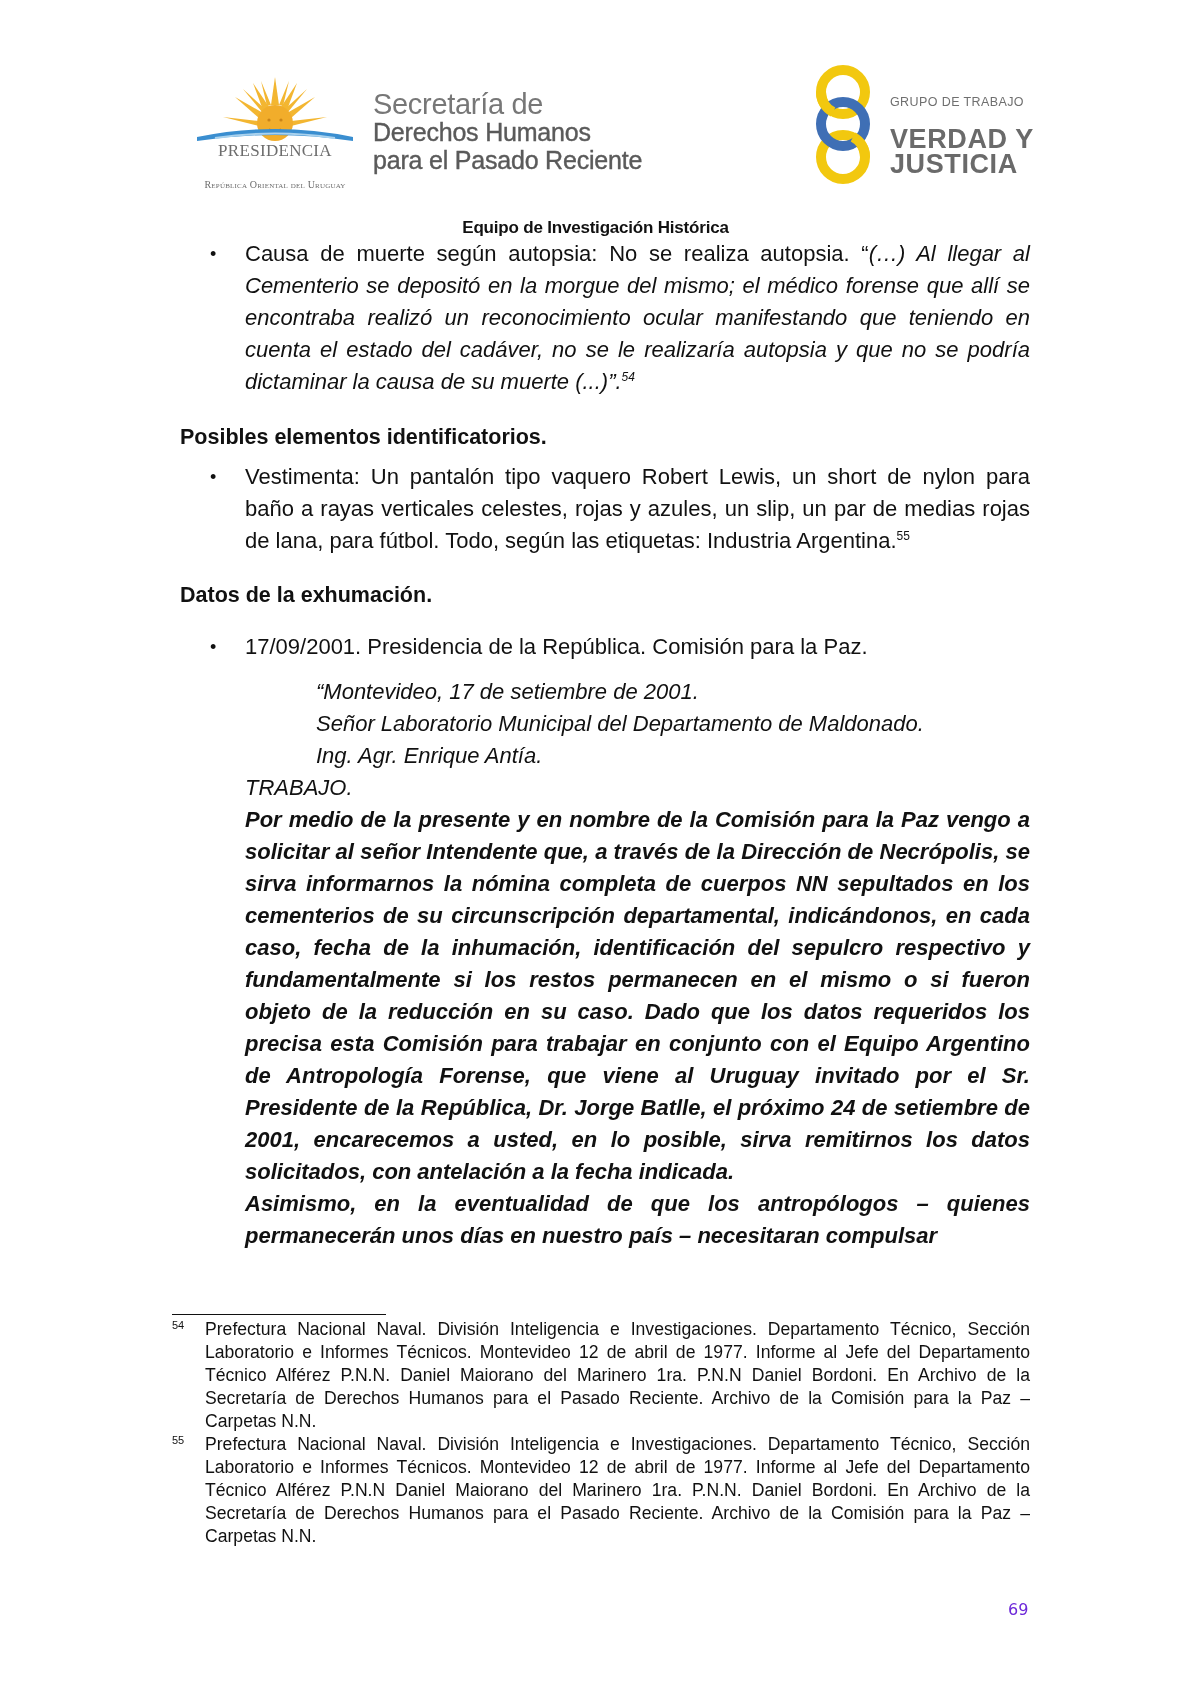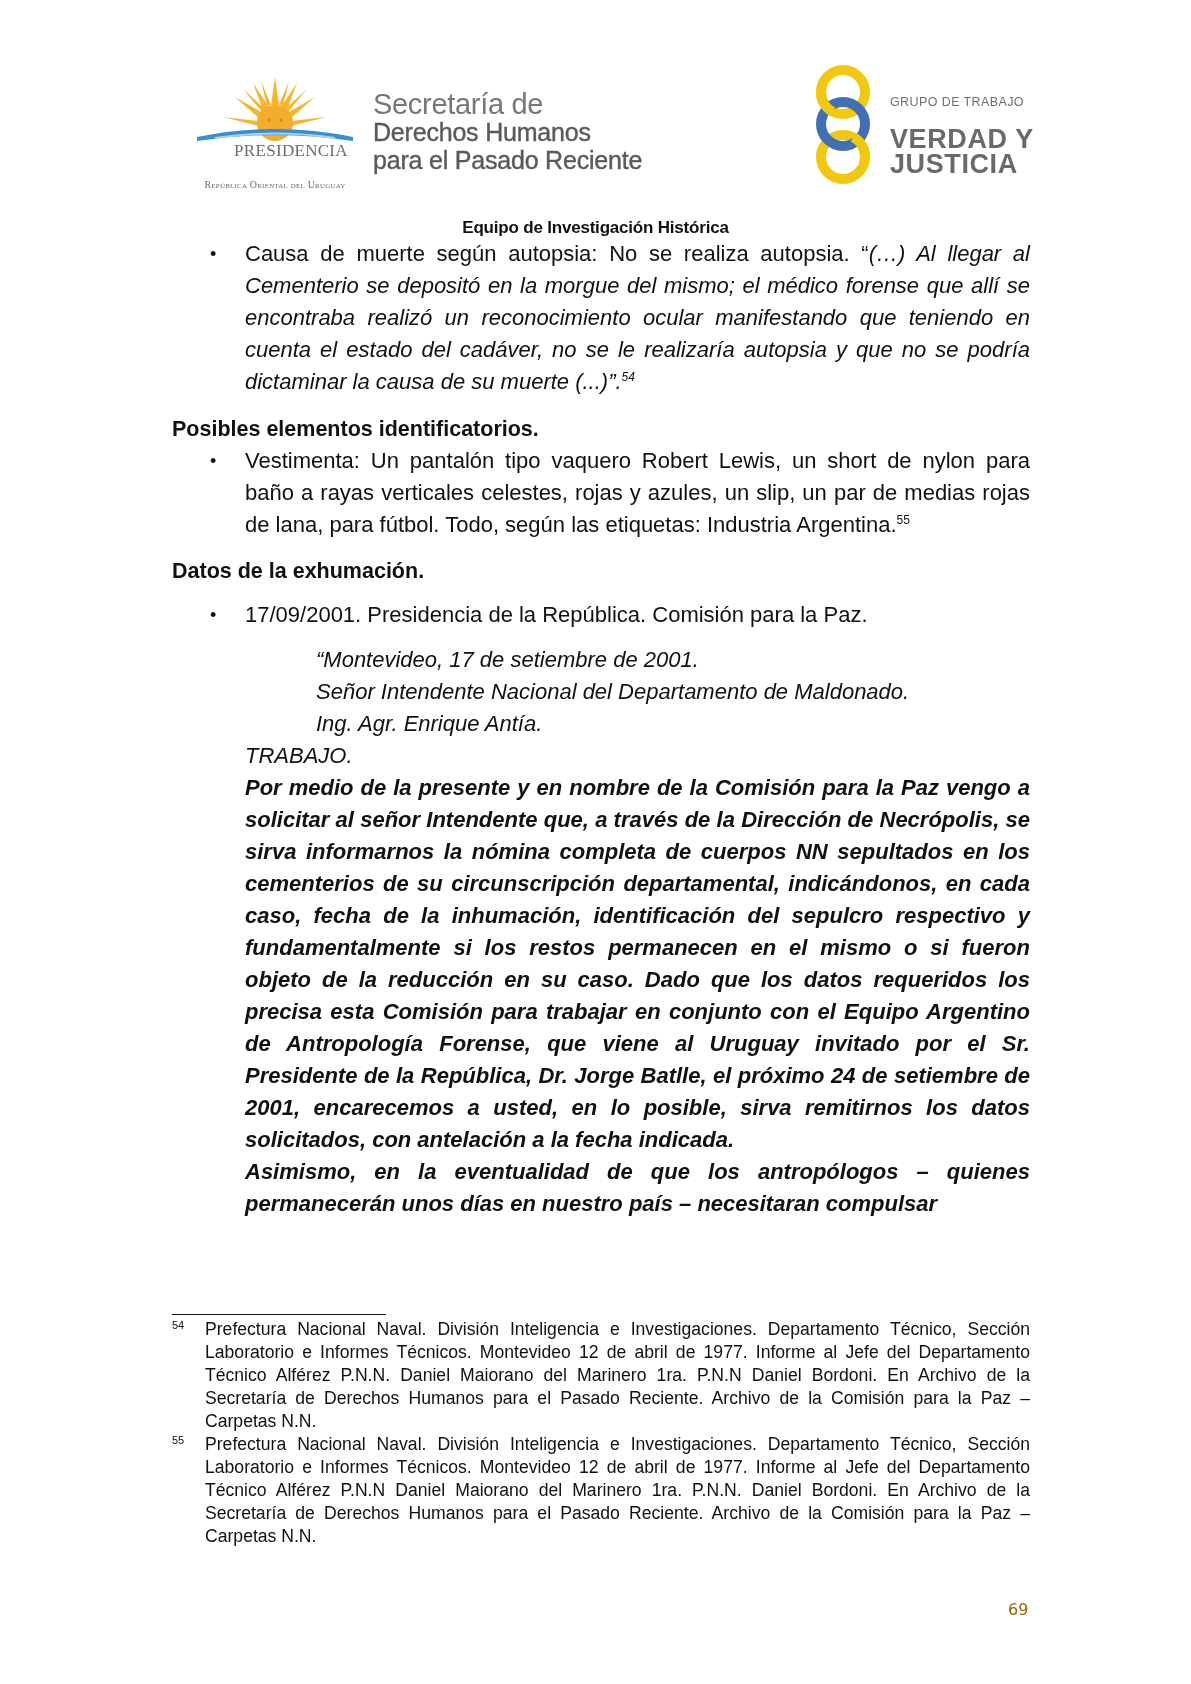--- a/index.html
+++ b/index.html
@@ -1,21 +1,21 @@
 <!DOCTYPE html>
 <html><head>
 <meta charset="utf-8">
 <style>
   html, body { margin: 0; padding: 0; background: #ffffff; }
   body { width: 1191px; height: 1684px; position: relative; overflow: hidden;
          font-family: "Liberation Sans", sans-serif; color: #111; }
 
   .header { position: absolute; left: 0; top: 0; width: 1191px; height: 210px; }
   .pres-logo { position: absolute; left: 195px; top: 75px; width: 160px; height: 105px; }
-  .pres-title { position: absolute; left: 16px; top: 66px; width: 160px; text-align: center;
+  .pres-title { position: absolute; left: 0; top: 66px; width: 160px; text-align: center;
                 font-family: "Liberation Serif", serif; font-size: 17px; color: #6d6d6d; letter-spacing: 0.3px; }
   .pres-sub { position: absolute; left: 0; top: 88px; width: 160px; text-align: center;
               font-family: "Liberation Serif", serif; font-size: 10px; color: #6d6d6d; letter-spacing: 0.2px;
               font-variant: small-caps; white-space: nowrap; margin-top: 16px; }
 
   .sec-text { position: absolute; left: 373px; top: 90px; color: #5e5e5e; line-height: 28px; }
   .sec-line1 { font-size: 29px; font-weight: normal; color: #777; letter-spacing: -0.3px; }
   .sec-line2, .sec-line3 { font-size: 25px; font-weight: normal; color: #5a5a5a; letter-spacing: -0.2px;
                            -webkit-text-stroke: 0.4px #5a5a5a; }
 
@@ -26,32 +26,32 @@
 
   .team-title { position: absolute; left: 0; width: 1191px; top: 218px; text-align: center;
                 font-size: 17px; font-weight: bold; letter-spacing: -0.2px; }
 
   .content { position: absolute; left: 172px; width: 858px; top: 238px; font-size: 22px; line-height: 32px; }
   .bullet-item { position: relative; padding-left: 73px; text-align: justify; }
   .bullet-item .bullet { position: absolute; left: 38px; top: 0; font-size: 18px; }
   .it { font-style: italic; }
   sup { font-size: 12px; line-height: 0; vertical-align: super; }
 
-  .section-h { font-weight: bold; font-size: 21.5px; margin: 0; }
+  .section-h { font-weight: bold; font-size: 21.5px; margin: 8px; }
 
   .letter { padding-left: 73px; font-style: italic; }
   .letter .indent { padding-left: 71px; text-align: left; }
   .letter .just { text-align: justify; font-weight: bold; }
 
   .footnote-rule { position: absolute; left: 172px; top: 1314px; width: 214px; border-top: 1px solid #111; }
   .footnotes { position: absolute; left: 172px; width: 858px; top: 1318px; font-size: 17.6px; line-height: 23px; }
   .fn { position: relative; padding-left: 33px; text-align: justify; }
   .fn .fn-num { position: absolute; left: 0; top: -4px; font-size: 11px; }
 
-  .page-num { position: absolute; left: 1008px; top: 1600px; font-family: "DejaVu Sans", sans-serif; font-size: 16px; color: #a16207; }
+  .page-num { position: absolute; left: 1008px; top: 1600px; font-family: "DejaVu Sans", sans-serif; font-size: 16px; color: #6d28d9; }
 </style>
 </head>
 <body>
 
 <div class="header">
   <div class="pres-logo">
     <svg width="160" height="70" viewBox="0 0 160 70" style="position:absolute;left:0;top:0;">
       <g fill="#f3b631">
         <polygon points="80,2 84,30 76,30"></polygon>
         <polygon points="58,8 74,32 68,35"></polygon>
@@ -116,21 +116,21 @@
   <div style="height:14px"></div>
   <div class="section-h">Datos de la exhumación.</div>
   <div style="height:12px"></div>
   <div class="bullet-item">
     <span class="bullet">•</span>
     <span>17/09/2001. Presidencia de la República. Comisión para la Paz.</span>
   </div>
   <div style="height:13px"></div>
   <div class="letter">
     <div class="indent">“Montevideo, 17 de setiembre de 2001.</div>
-    <div class="indent">Señor Intendente Nacional del Departamento de Maldonado.</div>
+    <div class="indent">Señor Laboratorio Municipal del Departamento de Maldonado.</div>
     <div class="indent">Ing. Agr. Enrique Antía.</div>
     <div>TRABAJO.</div>
     <div class="just">Por medio de la presente y en nombre de la Comisión para la Paz vengo a solicitar al señor Intendente que, a través de la Dirección de Necrópolis, se sirva informarnos la nómina completa de cuerpos NN sepultados en los cementerios de su circunscripción departamental, indicándonos, en cada caso, fecha de la inhumación, identificación del sepulcro respectivo y fundamentalmente si los restos permanecen en el mismo o si fueron objeto de la reducción en su caso. Dado que los datos requeridos los precisa esta Comisión para trabajar en conjunto con el Equipo Argentino de Antropología Forense, que viene al Uruguay invitado por el Sr. Presidente de la República, Dr. Jorge Batlle, el próximo 24 de setiembre de 2001, encarecemos a usted, en lo posible, sirva remitirnos los datos solicitados, con antelación a la fecha indicada.</div>
     <div class="just">Asimismo, en la eventualidad de que los antropólogos – quienes permanecerán unos días en nuestro país – necesitaran compulsar</div>
   </div>
 </div>
 
 <div class="footnote-rule"></div>
 <div class="footnotes">
   <div class="fn">

